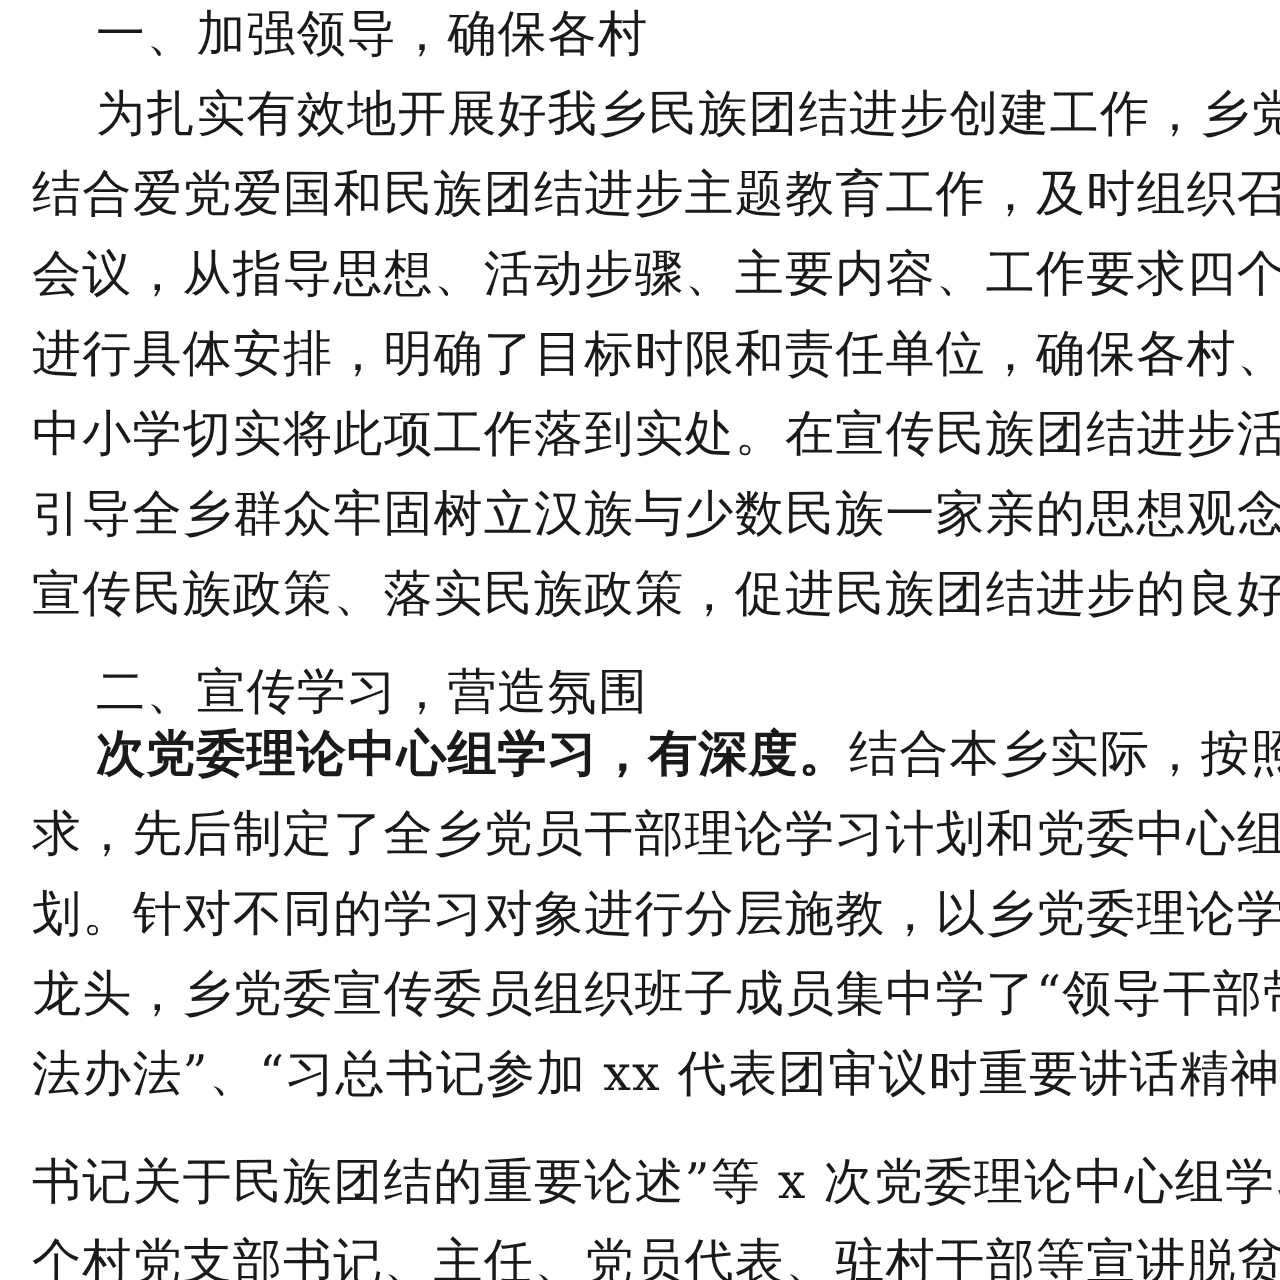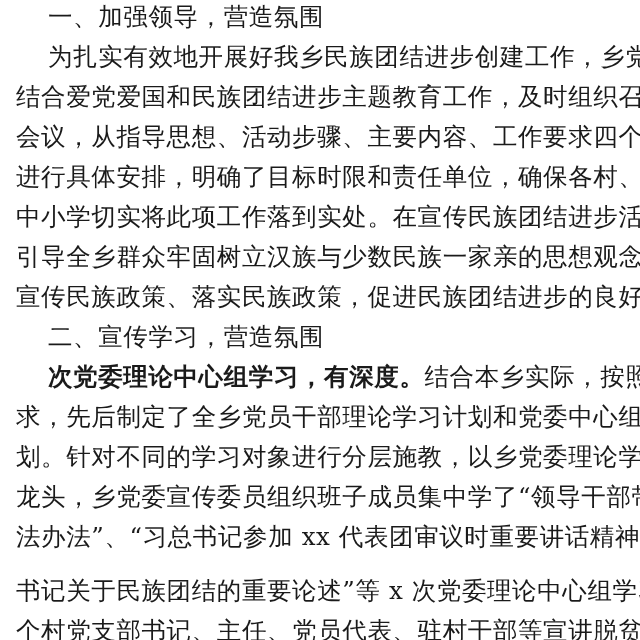--- a/index.html
+++ b/index.html
@@ -9,31 +9,31 @@
           white-space: nowrap; text-align: justify; text-align-last: justify; letter-spacing: 0.6px; }
   .line.last { text-align-last: left; }
   .indent { left: 48px; width: 578px; }
   .heading { text-align-last: left; }
   .bold { font-weight: bold; }
 </style>
 </head>
 <body>
 
 <div>
-  <div class="line indent heading" style="top:2px;">一、加强领导，营造氛围</div>
+  <div class="line indent heading" style="top:2px;">一、加强领导，确保各村</div>
 
   <div class="line indent" style="top:42px;">为扎实有效地开展好我乡民族团结进步创建工作，乡党委、政府</div>
   <div class="line" style="top:82px;">结合爱党爱国和民族团结进步主题教育工作，及时组织召开工作部署</div>
   <div class="line" style="top:122px;">会议，从指导思想、活动步骤、主要内容、工作要求四个方面对工作</div>
   <div class="line" style="top:162px;">进行具体安排，明确了目标时限和责任单位，确保各村、各单位、各</div>
   <div class="line" style="top:202px;">中小学切实将此项工作落到实处。在宣传民族团结进步活动的同时，</div>
   <div class="line" style="top:242px;">引导全乡群众牢固树立汉族与少数民族一家亲的思想观念，努力营造</div>
   <div class="line last" style="top:282px;">宣传民族政策、落实民族政策，促进民族团结进步的良好社会氛围。</div>
 
-  <div class="line indent heading" style="top:322px;">二、宣传学习，营造氛围</div>
+  <div class="line indent heading" style="top:334px;font-family:Liberation Mono, monospace;">二、宣传学习，营造氛围</div>
 
   <div class="line indent" style="top:362px;"><span class="bold">次党委理论中心组学习，有深度。</span><span>结合本乡实际，按照上级工作要</span></div>
   <div class="line" style="top:402px;">求，先后制定了全乡党员干部理论学习计划和党委中心组理论学习计</div>
   <div class="line" style="top:442px;">划。针对不同的学习对象进行分层施教，以乡党委理论学习中心组为</div>
   <div class="line" style="top:482px;">龙头，乡党委宣传委员组织班子成员集中学了“领导干部带头学法用</div>
   <div class="line" style="top:522px;">法办法”、“习总书记参加 xx 代表团审议时重要讲话精神”“习近平总</div>
   <div class="line" style="top:576px;">书记关于民族团结的重要论述”等 x 次党委理论中心组学习；组织 xx</div>
   <div class="line" style="top:616px;">个村党支部书记、主任、党员代表、驻村干部等宣讲脱贫攻坚政策、</div>
 </div>
 

